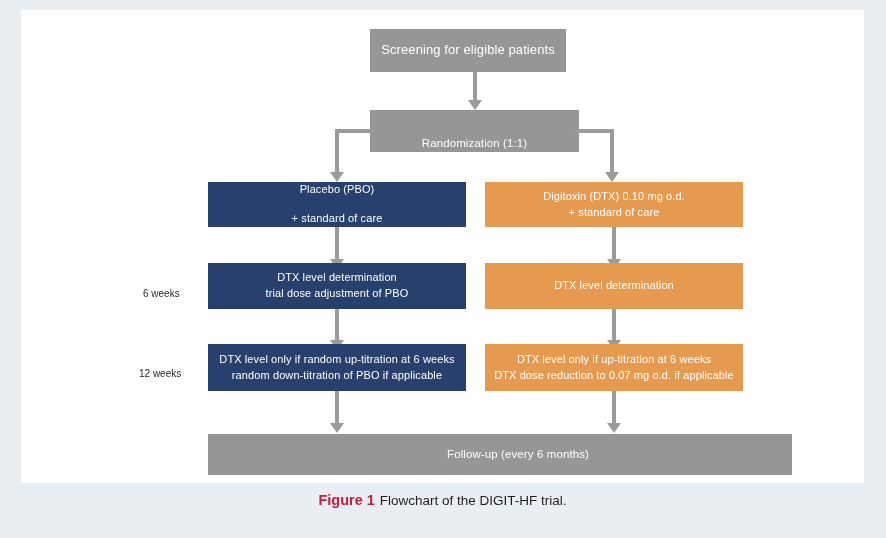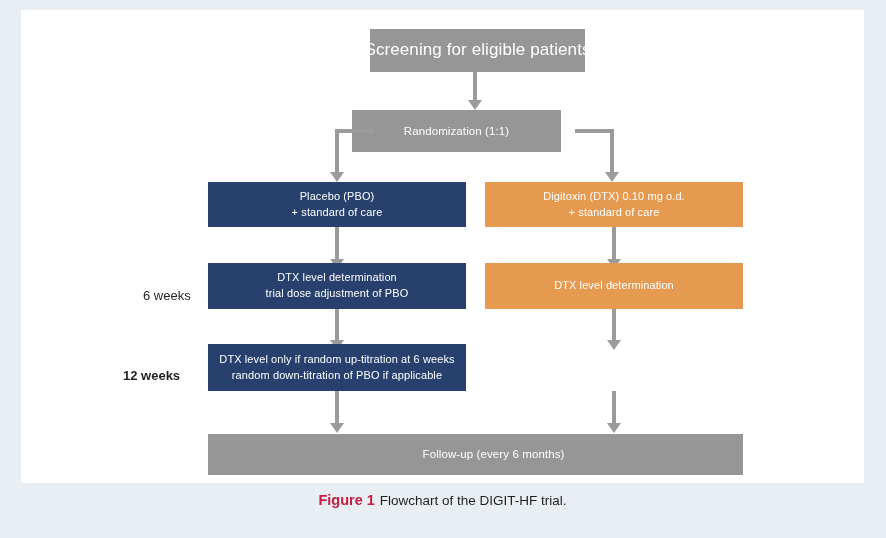--- a/index.html
+++ b/index.html
@@ -54,21 +54,21 @@
     width: 0;
     height: 0;
     border-left: 7px solid transparent;
     border-right: 7px solid transparent;
     border-top: 10px solid #9b9b9b;
   }
   
   .side-label {
     position: absolute;
     color: #231f20;
-    font-size: 13px;
+    font-size: 10px;
     white-space: nowrap;
   }
   
   .caption {
     position: absolute;
     left: 21px;
     top: 492px;
     width: 843px;
     font-size: 13.5px;
     color: #231f20;
@@ -83,40 +83,40 @@
   .caption .fig-text {
     margin-left: 5px;
   }
 </style>
 </head>
 <body>
 
 <div class="page">
   <div class="canvas">
 
-    <div class="box gray" style="left:349px; top:19px; width:215px; height:43px; font-size:17px;">
+    <div class="box gray" style="left:349px; top:19px; width:196px; height:43px; font-size:13px;">
       <span class="line">Screening for eligible patients</span>
     </div>
 
     <div class="arrow-shaft" style="left:452px; top:62px; width:4px; height:30px;"></div>
     <div class="arrow-head" style="left:447px; top:90px;"></div>
 
-    <div class="box gray" style="left:331px; top:100px; width:209px; height:42px; font-size:11.5px;">
+    <div class="box gray" style="left:349px; top:100px; width:209px; height:42px; font-size:11.5px;justify-content:flex-end;">
       <span class="line">Randomization (1:1)</span>
     </div>
 
     <div class="arrow-shaft" style="left:314px; top:119px; width:39px; height:4px;"></div>
     <div class="arrow-shaft" style="left:314px; top:119px; width:4px; height:45px;"></div>
     <div class="arrow-head" style="left:309px; top:162px;"></div>
 
     <div class="arrow-shaft" style="left:554px; top:119px; width:39px; height:4px;"></div>
     <div class="arrow-shaft" style="left:589px; top:119px; width:4px; height:45px;"></div>
     <div class="arrow-head" style="left:584px; top:162px;"></div>
 
-    <div class="box navy" style="left:187px; top:172px; width:258px; height:45px; font-size:11px;">
+    <div class="box navy" style="left:187px; top:172px; width:258px; height:45px; font-size:11px;justify-content:space-between;">
       <span class="line">Placebo (PBO)</span>
       <span class="line">+ standard of care</span>
     </div>
 
     <div class="box orange" style="left:464px; top:172px; width:258px; height:45px; font-size:11px;">
       <span class="line">Digitoxin (DTX) 0.10 mg o.d.</span>
       <span class="line">+ standard of care</span>
     </div>
 
     <div class="arrow-shaft" style="left:314px; top:217px; width:4px; height:34px;"></div>
@@ -135,35 +135,39 @@
     <div class="box orange" style="left:464px; top:253px; width:258px; height:46px; font-size:11px;">
       <span class="line">DTX level determination</span>
     </div>
 
     <div class="arrow-shaft" style="left:314px; top:299px; width:4px; height:33px;"></div>
     <div class="arrow-head" style="left:309px; top:330px;"></div>
 
     <div class="arrow-shaft" style="left:591px; top:299px; width:4px; height:33px;"></div>
     <div class="arrow-head" style="left:586px; top:330px;"></div>
 
-    <div class="side-label" style="left:102px; top:358px;font-weight:bold;">12 weeks</div>
+    <div class="side-label" style="left:118px; top:358px;">12 weeks</div>
 
     <div class="box navy" style="left:187px; top:334px; width:258px; height:47px; font-size:11px;">
       <span class="line">DTX level only if random up-titration at 6 weeks</span>
       <span class="line">random down-titration of PBO if applicable</span>
     </div>
 
+    <div class="box orange" style="left:464px; top:334px; width:258px; height:47px; font-size:11px;">
+      <span class="line">DTX level only if up-titration at 6 weeks</span>
+      <span class="line">DTX dose reduction to 0.07 mg o.d. if applicable</span>
+    </div>
 
     <div class="arrow-shaft" style="left:314px; top:381px; width:4px; height:34px;"></div>
     <div class="arrow-head" style="left:309px; top:413px;"></div>
 
     <div class="arrow-shaft" style="left:591px; top:381px; width:4px; height:34px;"></div>
     <div class="arrow-head" style="left:586px; top:413px;"></div>
 
-    <div class="box gray" style="left:187px; top:424px; width:535px; height:41px; font-size:11.5px;padding-left:36px;">
+    <div class="box gray" style="left:187px; top:424px; width:584px; height:41px; font-size:11.5px;padding-left:36px;">
       <span class="line">Follow-up (every 6 months)</span>
     </div>
 
   </div>
 
   <div class="caption">
     <span class="fig-label">Figure 1</span><span class="fig-text">Flowchart of the DIGIT-HF trial.</span>
   </div>
 </div>
 

